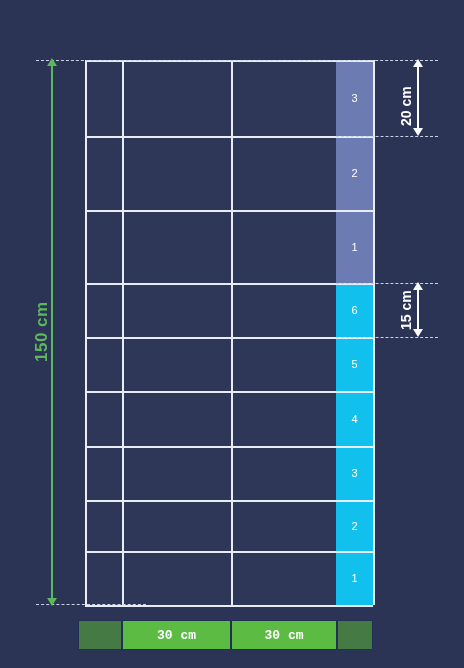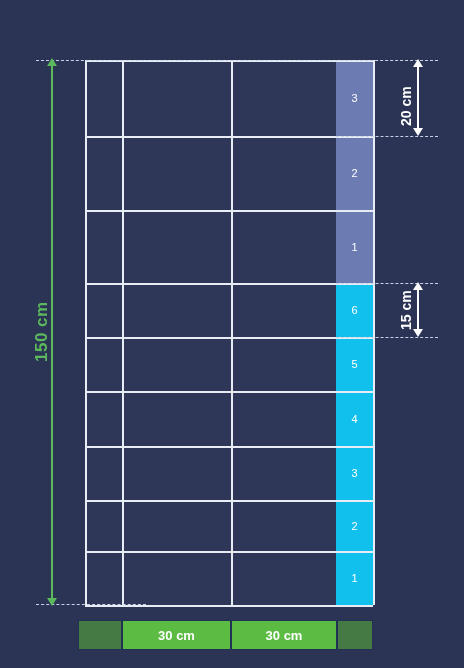--- a/index.html
+++ b/index.html
@@ -112,21 +112,21 @@
     box-sizing: border-box;
     border: 1px solid #223055;
     display: flex;
     align-items: center;
     justify-content: center;
     color: #ffffff;
     font-size: 13px;
     font-weight: bold;
   }
   .gbar.cap  { background: #467a45; }
-  .gbar.main { background: #5cbb43; }
+  .gbar.main { background: #5cbb43; font-family: Liberation Mono, monospace; }
 </style>
 </head>
 <body>
 
 <div id="stage">
 
   <div class="mesh-body" style="left:85px; top:60px; width:288px; height:545px;"></div>
 
   <div id="cells-layer">
       <div class="cell top-grp" style="left: 336px; top: 60px; width: 37px; height: 76px; background: rgb(108, 124, 179);">

